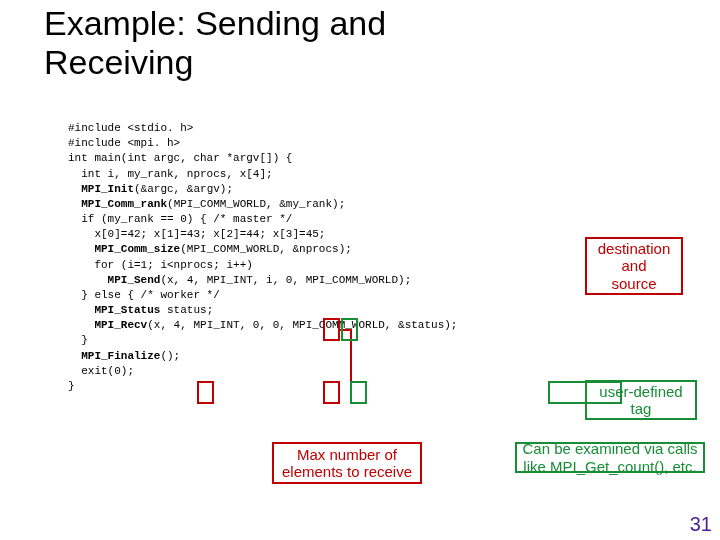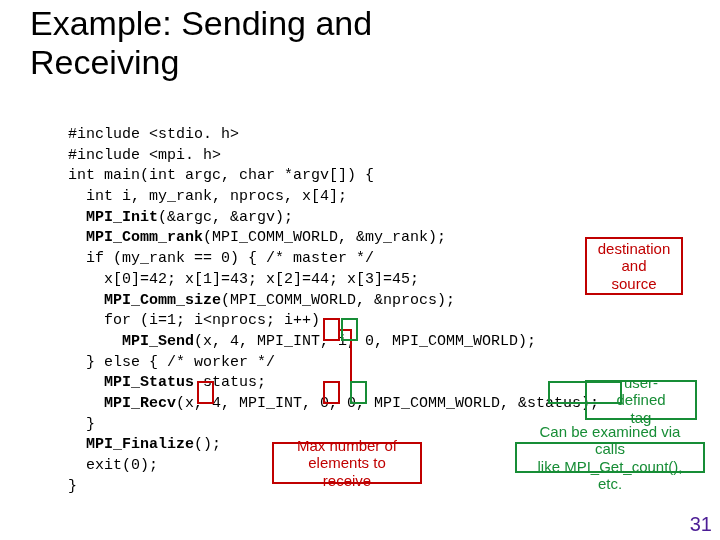--- a/index.html
+++ b/index.html
@@ -9,26 +9,26 @@
     height: 540px;
     font-family: Arial, Helvetica, sans-serif;
     background: #fff;
     position: relative;
     overflow: hidden;
   }
   .title {
     font-size: 34px;
     font-weight: normal;
     color: #000;
-    padding: 4px 0 0 30px;
+    padding: 4px 0 0 44px;
     line-height: 1.15;
   }
   .code {
     font-family: "Courier New", monospace;
-    font-size: 15px;
+    font-size: 11px;
     white-space: pre;
     color: #000;
     position: absolute;
     left: 68px;
     top: 110px;
     line-height: 1.38;
   }
   .code .b { font-weight: bold; }
   .pagenum {
     position: absolute;
@@ -50,21 +50,21 @@
   .lbl {
     position: absolute;
     border: 2px solid;
     box-sizing: border-box;
     font-size: 15px;
     text-align: center;
     display: flex;
     align-items: center;
     justify-content: center;
     line-height: 1.15;
-    padding: 2px 13px;
+    padding: 2px 4px;
   }
   .lbl.red   { border-color: #c00000; color: #c00000; }
   .lbl.green { border-color: #178d36; color: #178d36; }
   
   .conn {
     position: absolute;
     border-top: 2px solid;
     height: 0;
   }
   .conn.red   { border-color: #c00000; }

